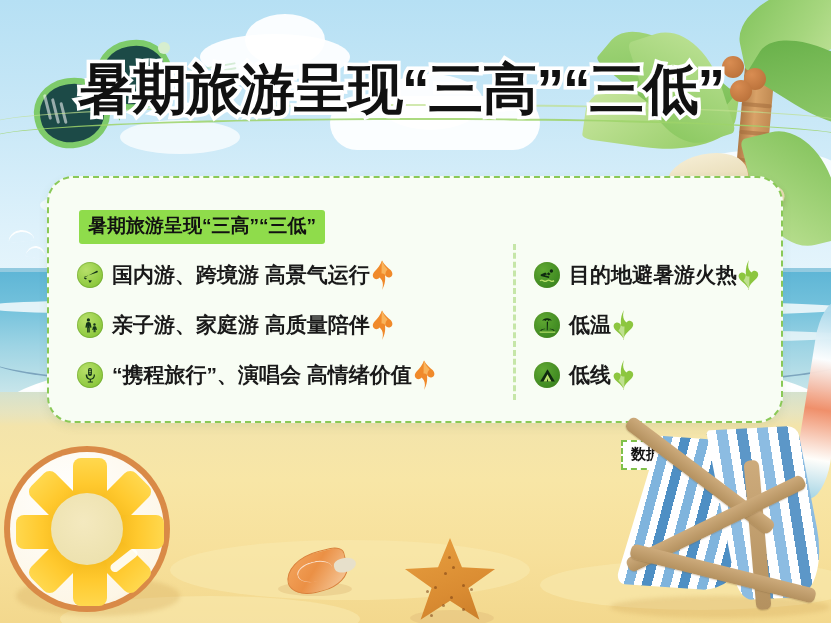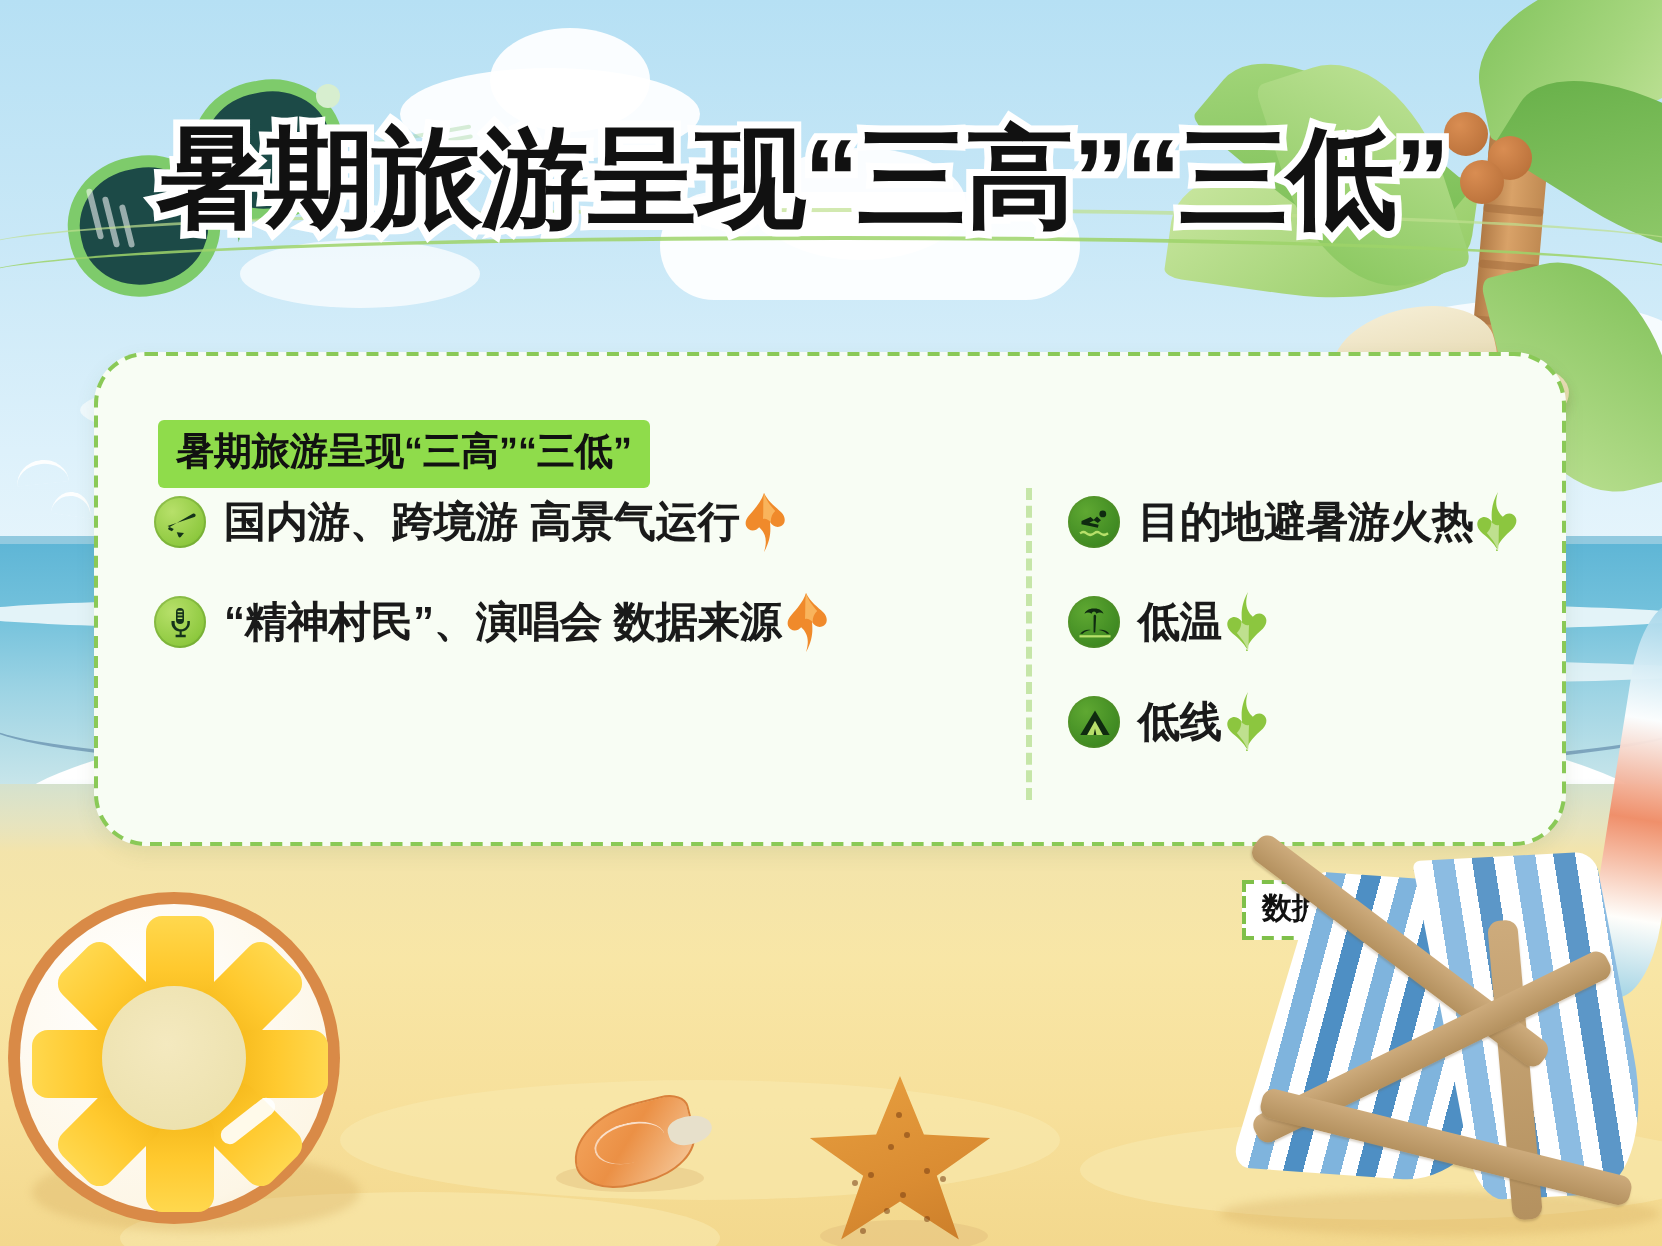--- a/index.html
+++ b/index.html
@@ -221,21 +221,21 @@
     font-size: 19px; font-weight: bold; color: #111111;
     letter-spacing: 0px; white-space: nowrap;
   }
 
   .divider {
     position: absolute; left: 464px; top: 66px;
     width: 0; height: 156px;
     border-left: 3px dashed #c6e6a8;
   }
 
-  .col { position: absolute; top: 58px; }
+  .col { position: absolute; top: 72px; }
   .col.left { left: 28px; width: 420px; }
   .col.right { left: 485px; width: 300px; }
 
   .row {
     display: flex; align-items: center;
     height: 50px;
     white-space: nowrap;
   }
 
   .badge {
@@ -491,30 +491,47 @@
         </span>
         <span class="row-text">国内游、跨境游 高景气运行</span>
         <span class="arrow">
           <svg width="22" height="30" viewBox="0 0 22 30" aria-hidden="true">
             <path fill="#f08a2b" d="M11 0.5c2.2 4.6 6 7.1 8.6 9.6 2.6 2.6 2.3 6.2-.6 7.2-2.1.7-3.9-.6-5-2.3.5 4.6.2 9.4-3 15 2-6.4.4-9.8-2.4-12.4-1.4 1.6-3.5 2.2-5.2 1-2.3-1.6-2-4.6.2-7C6.3 8.5 9.4 5.3 11 .5z"></path>
             <path fill="#f9b45c" d="M11 0.5c1.2 4.1 3.6 6.6 5.6 9-1.3 1.3-2.3 3-2.2 5.6-1.3-1.4-2.6-2-3.9-1.6.3-4.4-.1-8.6.5-13z"></path>
           </svg>
         </span>
       </div>
 
+      <div class="row">
+        <span class="badge">
+          <svg width="17" height="17" viewBox="0 0 24 24" aria-hidden="true">
+            <circle cx="9" cy="4.2" r="2.3" fill="#14331a"></circle>
+            <path fill="#14331a" d="M9 7.2c-2 0-3.2 1.3-3.4 3l-.9 4.6 1.9.4.7-3.5v10.1h1.6v-6.2h.4v6.2h1.6V11.7l.7 3.5 1.9-.4-.9-4.6c-.2-1.7-1.4-3-3.4-3z"></path>
+            <circle cx="17.6" cy="10.6" r="1.7" fill="#14331a"></circle>
+            <path fill="#14331a" d="M17.6 12.9c-1.5 0-2.4 1-2.5 2.2l-.6 3.1 1.4.3.5-2.3v5.3h1.2v-3.3h.3v3.3h1.2v-5.3l.5 2.3 1.4-.3-.6-3.1c-.1-1.2-1-2.2-2.5-2.2z"></path>
+          </svg>
+        </span>
+        <span class="row-text">亲子游、家庭游 高质量陪伴</span>
+        <span class="arrow">
+          <svg width="22" height="30" viewBox="0 0 22 30" aria-hidden="true">
+            <path fill="#f08a2b" d="M11 0.5c2.2 4.6 6 7.1 8.6 9.6 2.6 2.6 2.3 6.2-.6 7.2-2.1.7-3.9-.6-5-2.3.5 4.6.2 9.4-3 15 2-6.4.4-9.8-2.4-12.4-1.4 1.6-3.5 2.2-5.2 1-2.3-1.6-2-4.6.2-7C6.3 8.5 9.4 5.3 11 .5z"></path>
+            <path fill="#f9b45c" d="M11 0.5c1.2 4.1 3.6 6.6 5.6 9-1.3 1.3-2.3 3-2.2 5.6-1.3-1.4-2.6-2-3.9-1.6.3-4.4-.1-8.6.5-13z"></path>
+          </svg>
+        </span>
+      </div>
 
       <div class="row">
         <span class="badge">
           <svg width="16" height="16" viewBox="0 0 24 24" aria-hidden="true">
             <rect x="9" y="1.5" width="6" height="12" rx="3" fill="#14331a"></rect>
             <path fill="#14331a" d="M5.6 11.2v1.6c0 3.4 2.7 6.2 6.1 6.4v2.4h-3v1.8h7.6v-1.8h-3v-2.4c3.4-.2 6.1-3 6.1-6.4v-1.6h-1.9v1.6c0 2.6-2.1 4.7-4.7 4.7h-.1c-2.6 0-4.7-2.1-4.7-4.7v-1.6H5.6z"></path>
             <path fill="#b7e06a" d="M10.2 3.6h3.6v1.1h-3.6zM10.2 6.1h3.6v1.1h-3.6zM10.2 8.6h3.6v1.1h-3.6z"></path>
           </svg>
         </span>
-        <span class="row-text">“精神村民”、演唱会 数据来源</span>
+        <span class="row-text">“携程旅行”、演唱会 高情绪价值</span>
         <span class="arrow">
           <svg width="22" height="30" viewBox="0 0 22 30" aria-hidden="true">
             <path fill="#f08a2b" d="M11 0.5c2.2 4.6 6 7.1 8.6 9.6 2.6 2.6 2.3 6.2-.6 7.2-2.1.7-3.9-.6-5-2.3.5 4.6.2 9.4-3 15 2-6.4.4-9.8-2.4-12.4-1.4 1.6-3.5 2.2-5.2 1-2.3-1.6-2-4.6.2-7C6.3 8.5 9.4 5.3 11 .5z"></path>
             <path fill="#f9b45c" d="M11 0.5c1.2 4.1 3.6 6.6 5.6 9-1.3 1.3-2.3 3-2.2 5.6-1.3-1.4-2.6-2-3.9-1.6.3-4.4-.1-8.6.5-13z"></path>
           </svg>
         </span>
       </div>
     </div>
 
     <div class="col right">

